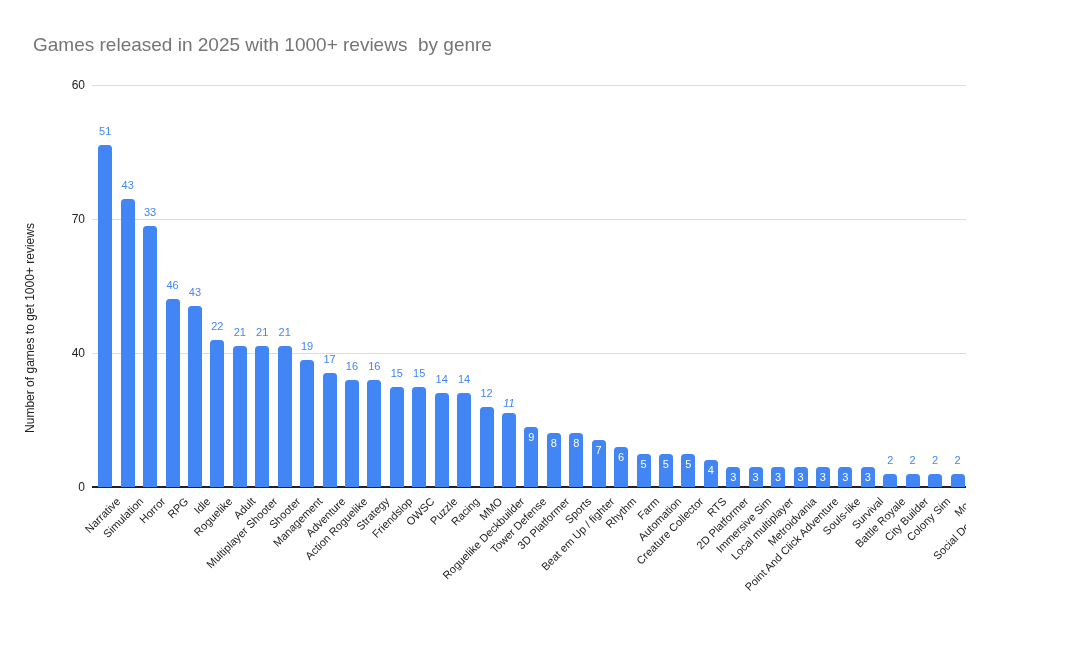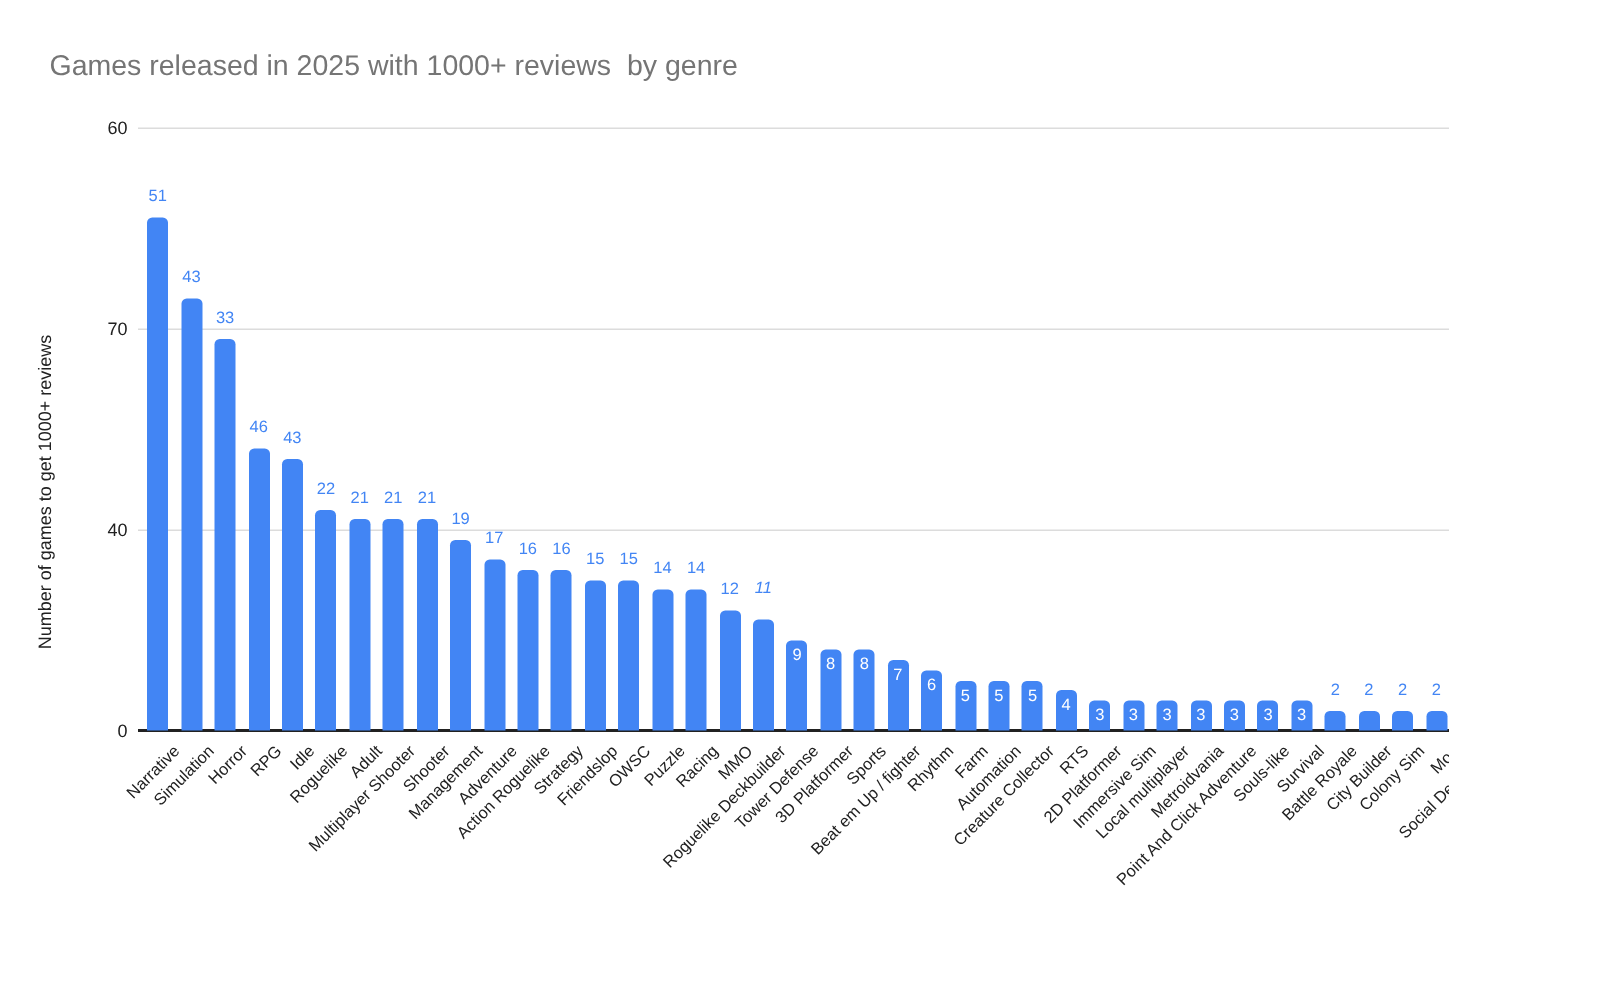--- a/index.html
+++ b/index.html
@@ -147,21 +147,21 @@
     <div class="bar" style="left: 434.643px; top: 393.2px; width: 14px; height: 93.8px; background: rgb(66, 133, 244);"></div>
     <div class="bar-label" style="left: 421.643px; top: 372.2px; color: rgb(66, 133, 244);">14</div>
     <div class="x-tick" style="left: 200.643px; top: 495px;">Puzzle</div>
     <div class="bar" style="left: 457.071px; top: 393.2px; width: 14px; height: 93.8px; background: rgb(66, 133, 244);"></div>
     <div class="bar-label" style="left: 444.071px; top: 372.2px; color: rgb(66, 133, 244);">14</div>
     <div class="x-tick" style="left: 223.071px; top: 495px;">Racing</div>
     <div class="bar" style="left: 479.5px; top: 406.6px; width: 14px; height: 80.4px; background: rgb(66, 133, 244);"></div>
     <div class="bar-label" style="left: 466.5px; top: 385.6px; color: rgb(66, 133, 244);">12</div>
     <div class="x-tick" style="left: 245.5px; top: 495px;">MMO</div>
     <div class="bar" style="left: 501.929px; top: 413.3px; width: 14px; height: 73.7px; background: rgb(66, 133, 244);"></div>
-    <div class="bar-label" style="left: 488.929px; top: 385px; color: rgb(66, 133, 244); font-style: italic;">11</div>
+    <div class="bar-label" style="left: 488.929px; top: 396px; color: rgb(66, 133, 244); font-style: italic;">11</div>
     <div class="x-tick" style="left: 267.929px; top: 495px;">Roguelike Deckbuilder</div>
     <div class="bar" style="left: 524.357px; top: 426.7px; width: 14px; height: 60.3px; background: rgb(66, 133, 244);"></div>
     <div class="bar-label" style="left: 511.357px; top: 429.7px; color: rgb(255, 255, 255);">9</div>
     <div class="x-tick" style="left: 290.357px; top: 495px;">Tower Defense</div>
     <div class="bar" style="left: 546.786px; top: 433.4px; width: 14px; height: 53.6px; background: rgb(66, 133, 244);"></div>
     <div class="bar-label" style="left: 533.786px; top: 436.4px; color: rgb(255, 255, 255);">8</div>
     <div class="x-tick" style="left: 312.786px; top: 495px;">3D Platformer</div>
     <div class="bar" style="left: 569.214px; top: 433.4px; width: 14px; height: 53.6px; background: rgb(66, 133, 244);"></div>
     <div class="bar-label" style="left: 556.214px; top: 436.4px; color: rgb(255, 255, 255);">8</div>
     <div class="x-tick" style="left: 335.214px; top: 495px;">Sports</div>

